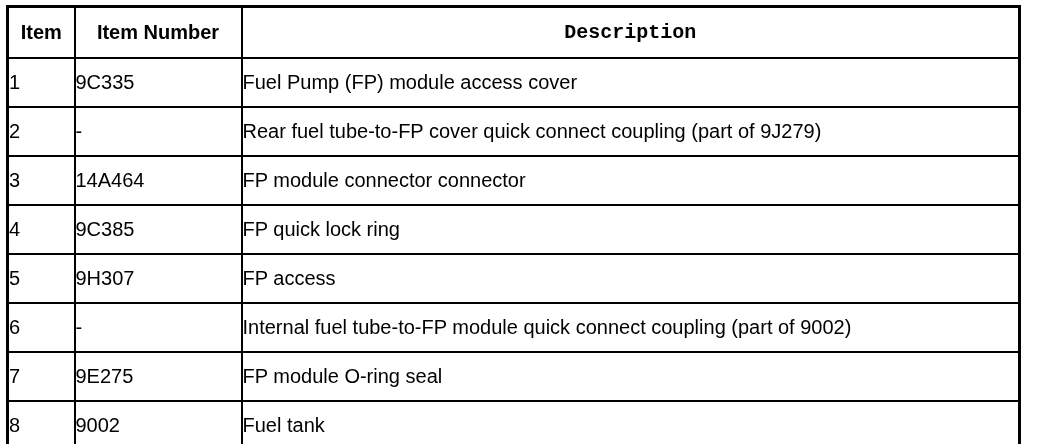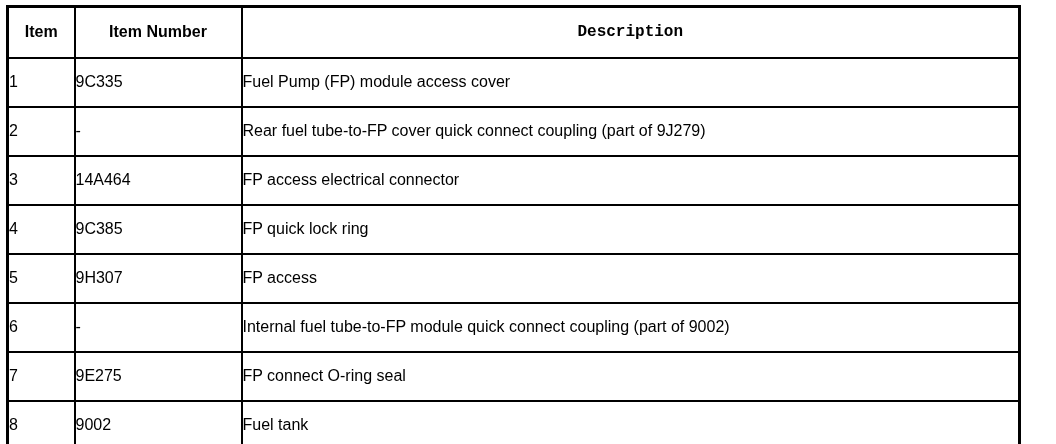--- a/index.html
+++ b/index.html
@@ -35,21 +35,21 @@
 
   table.parts-table col.col-item { width: 67px; }
   table.parts-table col.col-part { width: 167px; }
   table.parts-table col.col-desc { width: 778px; }
 
   table.parts-table th,
   table.parts-table td {
     border: 2px solid #000000;
     padding: 0;
     vertical-align: middle;
-    font-size: 16px;
+    font-size: 20px;
     line-height: 1.15;
     font-weight: normal;
     background: #ffffff;
   }
 
   table.parts-table thead th {
     font-weight: bold;
     text-align: center;
     height: 49px;
   }
@@ -105,41 +105,41 @@
         <td class="cell-desc">Fuel Pump (FP) module access cover</td>
       </tr>
       <tr>
         <td class="cell-item">2</td>
         <td class="cell-part">-</td>
         <td class="cell-desc">Rear fuel tube-to-FP cover quick connect coupling (part of 9J279)</td>
       </tr>
       <tr>
         <td class="cell-item">3</td>
         <td class="cell-part">14A464</td>
-        <td class="cell-desc">FP access electrical connector</td>
+        <td class="cell-desc">FP module connector connector</td>
       </tr>
       <tr>
         <td class="cell-item">4</td>
         <td class="cell-part">9C385</td>
         <td class="cell-desc">FP quick lock ring</td>
       </tr>
       <tr>
         <td class="cell-item">5</td>
         <td class="cell-part">9H307</td>
         <td class="cell-desc">FP access</td>
       </tr>
       <tr>
         <td class="cell-item">6</td>
         <td class="cell-part">-</td>
         <td class="cell-desc">Internal fuel tube-to-FP module quick connect coupling (part of 9002)</td>
       </tr>
       <tr>
         <td class="cell-item">7</td>
         <td class="cell-part">9E275</td>
-        <td class="cell-desc">FP connect O-ring seal</td>
+        <td class="cell-desc">FP module O-ring seal</td>
       </tr>
       <tr>
         <td class="cell-item">8</td>
         <td class="cell-part">9002</td>
         <td class="cell-desc">Fuel tank</td>
       </tr>
     </tbody>
   </table>
 </div>
 

